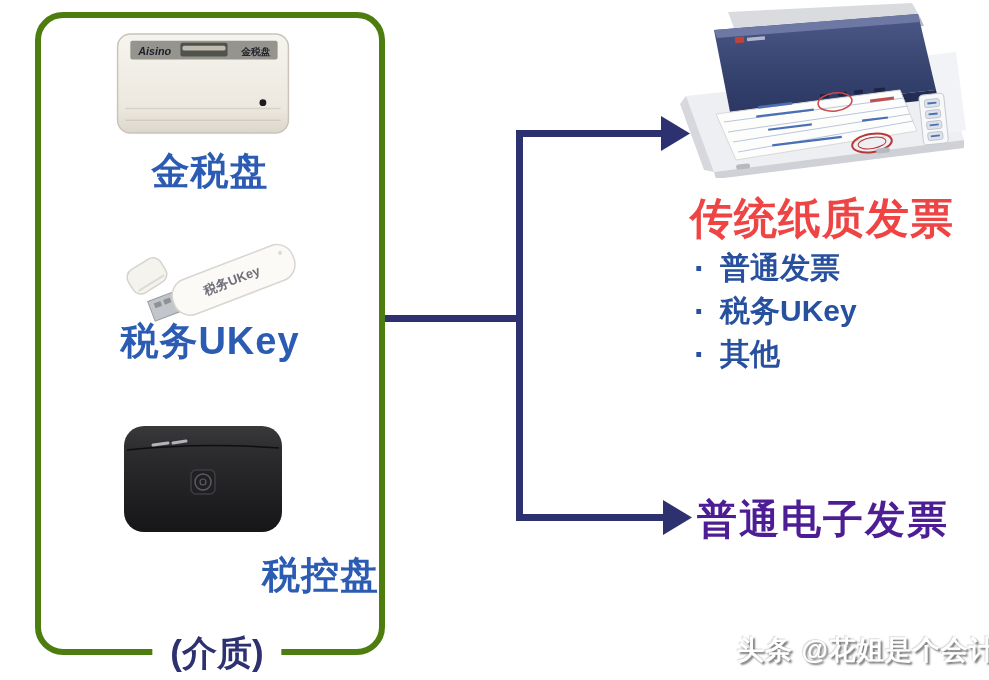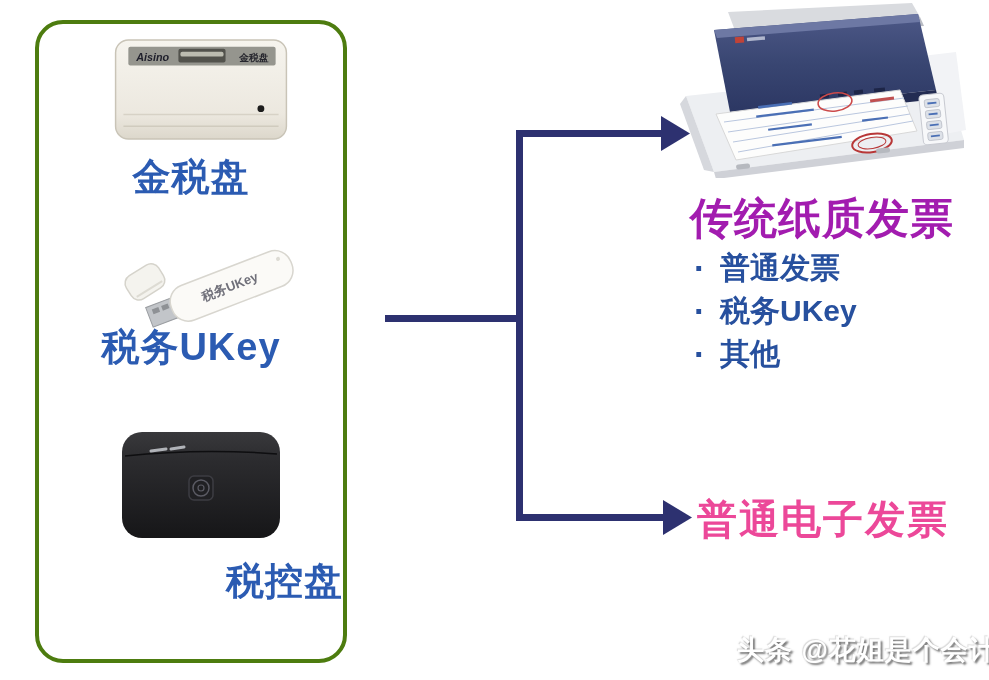--- a/index.html
+++ b/index.html
@@ -4,48 +4,48 @@
 <style>
   html,body{margin:0;padding:0;background:#ffffff;}
   .canvas{
     position:relative;width:989px;height:680px;background:#ffffff;overflow:hidden;
     font-family:"Liberation Sans","DejaVu Sans",sans-serif;
   }
   
   .connectors{position:absolute;left:0;top:0;width:989px;height:680px;z-index:4;pointer-events:none;}
   
   .media-box{
-    position:absolute;left:35px;top:20px;width:312px;height:643px;
-    border:4px solid #4d7c0f;border-radius:28px;box-sizing:border-box;z-index:2;
+    position:absolute;left:35px;top:12px;width:350px;height:643px;
+    border:6px solid #4d7c0f;border-radius:28px;box-sizing:border-box;z-index:2;
   }
   .device-label{
     position:absolute;left:0;width:100%;text-align:center;
     font-size:38px;font-weight:700;color:#2b5bb2;letter-spacing:1px;
   }
   .media-caption{
     position:absolute;left:217px;top:630px;transform:translateX(-50%);
     background:#ffffff;padding:0 18px;z-index:3;
     font-size:35px;font-weight:700;color:#2d3170;white-space:nowrap;
   }
   
   .paper-title{
     position:absolute;left:690px;top:190px;z-index:2;
-    font-size:43px;font-weight:700;color:#a21caf;letter-spacing:1px;white-space:nowrap;
+    font-size:43px;font-weight:700;color:#ef4444;letter-spacing:1px;white-space:nowrap;
   }
   .bullet-list{
     position:absolute;left:694px;top:247px;z-index:2;list-style:none;margin:0;padding:0;
   }
   .bullet-list li{
     display:flex;align-items:center;height:43px;
     font-size:30px;font-weight:700;color:#27509e;white-space:nowrap;
   }
   .bullet-dot{width:26px;font-size:34px;color:#27509e;}
   .electronic-title{
     position:absolute;left:697px;top:492px;z-index:2;
-    font-size:40px;font-weight:700;color:#ec4899;letter-spacing:2px;white-space:nowrap;
+    font-size:40px;font-weight:700;color:#4c1d95;letter-spacing:2px;white-space:nowrap;
   }
   .watermark{
     position:absolute;left:737px;top:632px;z-index:2;
     font-size:27px;font-weight:700;color:#ffffff;letter-spacing:1px;white-space:nowrap;
     text-shadow:2px 2px 2px rgba(90,90,90,0.8), -1px -1px 1px rgba(150,150,150,0.35);
   }
   .device-figure{position:absolute;margin:0;z-index:2;}
   svg text{font-family:"Liberation Sans","DejaVu Sans",sans-serif;}
 </style>
 </head>
@@ -117,20 +117,21 @@
         <path d="M8 32 Q84 24 160 30" stroke="#0e0e10" stroke-width="1.5" fill="none"></path>
         <path d="M34 27 l15 -2 M54 25 l13 -2" stroke="#c7cad0" stroke-width="3" stroke-linecap="round" opacity="0.85"></path>
         <rect x="72" y="52" width="24" height="24" rx="5" fill="#202023" stroke="#3d3d43" stroke-width="1.5"></rect>
         <circle cx="84" cy="64" r="8" fill="none" stroke="#5b5b64" stroke-width="1.5"></circle>
         <circle cx="84" cy="64" r="3" fill="none" stroke="#5b5b64" stroke-width="1.2"></circle>
       </svg>
     </figure>
     <div class="device-label" style="top:532px;text-align:right;">税控盘</div>
   </div>
 
+  <div class="media-caption">(介质)</div>
 
   <figure class="device-figure" style="left:672px;top:0px;width:298px;height:178px;z-index:2;">
     <svg viewBox="0 0 298 178" width="298" height="178">
       <defs>
         <linearGradient id="pr-cover" x1="0" y1="0" x2="0" y2="1">
           <stop offset="0" stop-color="#4d5887"></stop>
           <stop offset="0.5" stop-color="#394672"></stop>
           <stop offset="1" stop-color="#2c3763"></stop>
         </linearGradient>
       </defs>

